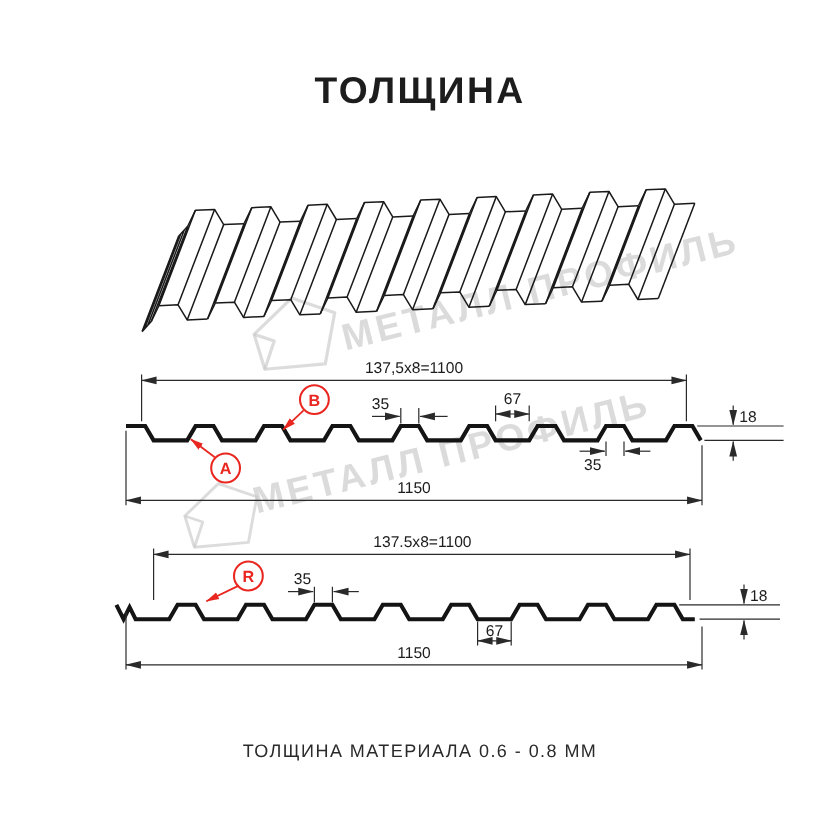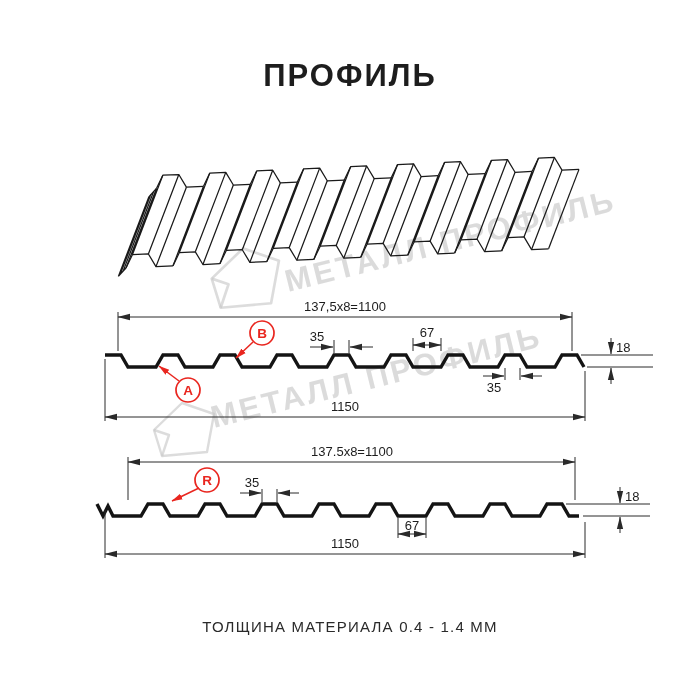--- a/index.html
+++ b/index.html
@@ -21,21 +21,21 @@
   .redline{stroke:#e9261f;stroke-width:1.5;fill:none;}
   .redcirc{stroke:#e9261f;stroke-width:1.7;fill:none;}
   .redletter{fill:#e9261f;font-weight:700;font-size:13.5px;text-anchor:middle;}
   .dimtxt{text-anchor:middle;}
 </style>
 </head>
 <body>
 
 <div class="page">
 
-  <div class="title">ПРОФИЛЬ</div>
+  <div class="title">ТОЛЩИНА</div>
 
   <svg class="draw" width="700" height="700" viewBox="0 0 700 700">
     <defs>
       <marker id="dimArrow" viewBox="0 0 12 8" refX="11.5" refY="4" markerWidth="13" markerHeight="9" orient="auto-start-reverse" markerUnits="userSpaceOnUse">
         <path d="M0,1 L12,4 L0,7 Z" fill="#2a2a2a"></path>
       </marker>
       <marker id="redArrow" viewBox="0 0 10 8" refX="9.5" refY="4" markerWidth="11" markerHeight="9" orient="auto" markerUnits="userSpaceOnUse">
         <path d="M0,1.2 L10,4 L0,6.8 Z" fill="#e9261f"></path>
       </marker>
       <g id="ribUnit">
@@ -182,14 +182,14 @@
       <text class="dimtxt" x="345" y="548">1150</text>
 
       <g>
         <line class="redline" x1="199" y1="488" x2="172" y2="501" marker-end="url(#redArrow)"></line>
         <circle class="redcirc" cx="207" cy="480" r="12"></circle>
         <text class="redletter" x="207" y="485">R</text>
       </g>
     </g>
   </svg>
 
-  <div class="footer-note">ТОЛЩИНА МАТЕРИАЛА 0.4 - 1.4 ММ</div>
+  <div class="footer-note">ТОЛЩИНА МАТЕРИАЛА 0.6 - 0.8 ММ</div>
 </div>
 
 </body></html>

